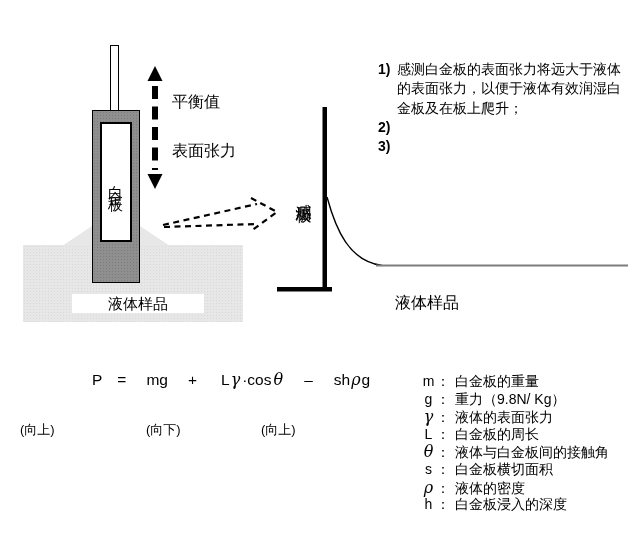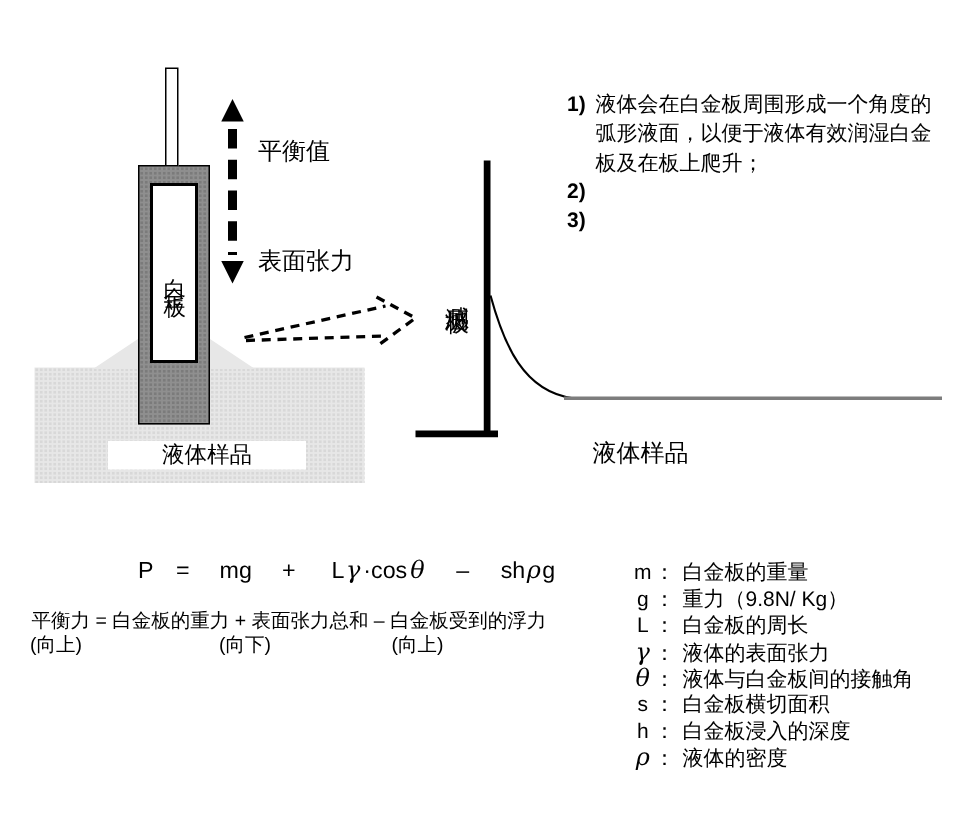--- a/index.html
+++ b/index.html
@@ -25,21 +25,21 @@
             background:#fff; border:2px solid #000; z-index:3;
             display:flex; align-items:center; justify-content:center; }
   .vtext { writing-mode:vertical-rl; text-orientation:upright; letter-spacing:6px;
             font-size:15px; line-height:1; }
   #sample-box-left { left:72px; top:294px; width:132px; height:19px; background:#fff;
             z-index:2; text-align:center; font-size:15px; line-height:19px; }
 
   
   .lbl15 { font-size:16px; line-height:1.1; white-space:nowrap; }
   #lbl-balance { left:172px; top:93px; }
-  #lbl-surface { left:172px; top:142px;margin-top:24px; }
+  #lbl-surface { left:172px; top:142px; }
   #lbl-sensor  { left:295px; top:191px; letter-spacing:2px; }
   #lbl-sample-right { left:395px; top:294px; }
 
   
   #notes { left:378px; top:60px; width:254px; font-size:14px; line-height:19.3px; }
   .note-item { display:flex; }
   .note-num { width:19px; flex:none; font-weight:bold; }
   .note-txt { width:224px; }
 
   
@@ -102,21 +102,21 @@
   <div class="abs" id="sample-box-left">液体样品</div>
 
   <div class="abs lbl15" id="lbl-balance">平衡值</div>
   <div class="abs lbl15" id="lbl-surface">表面张力</div>
   <div class="abs lbl15 vtext" id="lbl-sensor">感测板</div>
   <div class="abs lbl15" id="lbl-sample-right">液体样品</div>
 
   <div class="abs" id="notes">
     <div class="note-item">
       <span class="note-num">1)</span>
-      <span class="note-txt">液体会在白金板周围形成一个角度的弧形液面，以便于液体有效润湿白金板及在板上爬升；</span>
+      <span class="note-txt">感测白金板的表面张力将远大于液体的表面张力，以便于液体有效润湿白金板及在板上爬升；</span>
     </div>
     <div class="note-item">
       <span class="note-num">2)</span>
     </div>
     <div class="note-item">
       <span class="note-num">3)</span>
     </div>
   </div>
 
   <div class="abs" id="formula">
@@ -127,45 +127,44 @@
     <span class="ml24">L</span>
     <span class="greek ml1">γ</span>
     <span class="ml2">·cos</span>
     <span class="greek ml2">θ</span>
     <span class="ml21">–</span>
     <span class="ml21">sh</span>
     <span class="greek ml1">ρ</span>
     <span class="ml1">g</span>
   </div>
 
-  <div class="abs" id="balance-eq">平衡力 = 白金板的重力 + 表面张力总和 – 白金板受到的浮力</div>
   <div class="abs dir" id="dir1">(向上)</div>
   <div class="abs dir" id="dir2">(向下)</div>
   <div class="abs dir" id="dir3">(向上)</div>
 
   <div class="abs" id="vars">
     <div class="var-row">
       <span class="var-sym">m</span><span class="var-sep">：</span><span>白金板的重量</span>
     </div>
     <div class="var-row">
       <span class="var-sym">g</span><span class="var-sep">：</span><span>重力（9.8N/ Kg）</span>
     </div>
     <div class="var-row">
-      <span class="var-sym">L</span><span class="var-sep">：</span><span>白金板的周长</span>
+      <span class="var-sym greek">γ</span><span class="var-sep">：</span><span>液体的表面张力</span>
     </div>
     <div class="var-row">
-      <span class="var-sym greek">γ</span><span class="var-sep">：</span><span>液体的表面张力</span>
+      <span class="var-sym">L</span><span class="var-sep">：</span><span>白金板的周长</span>
     </div>
     <div class="var-row">
       <span class="var-sym greek">θ</span><span class="var-sep">：</span><span>液体与白金板间的接触角</span>
     </div>
     <div class="var-row">
       <span class="var-sym">s</span><span class="var-sep">：</span><span>白金板横切面积</span>
     </div>
     <div class="var-row">
-      <span class="var-sym">h</span><span class="var-sep">：</span><span>白金板浸入的深度</span>
+      <span class="var-sym greek">ρ</span><span class="var-sep">：</span><span>液体的密度</span>
     </div>
     <div class="var-row">
-      <span class="var-sym greek">ρ</span><span class="var-sep">：</span><span>液体的密度</span>
+      <span class="var-sym">h</span><span class="var-sep">：</span><span>白金板浸入的深度</span>
     </div>
   </div>
 
 </div>
 
 </body></html>

